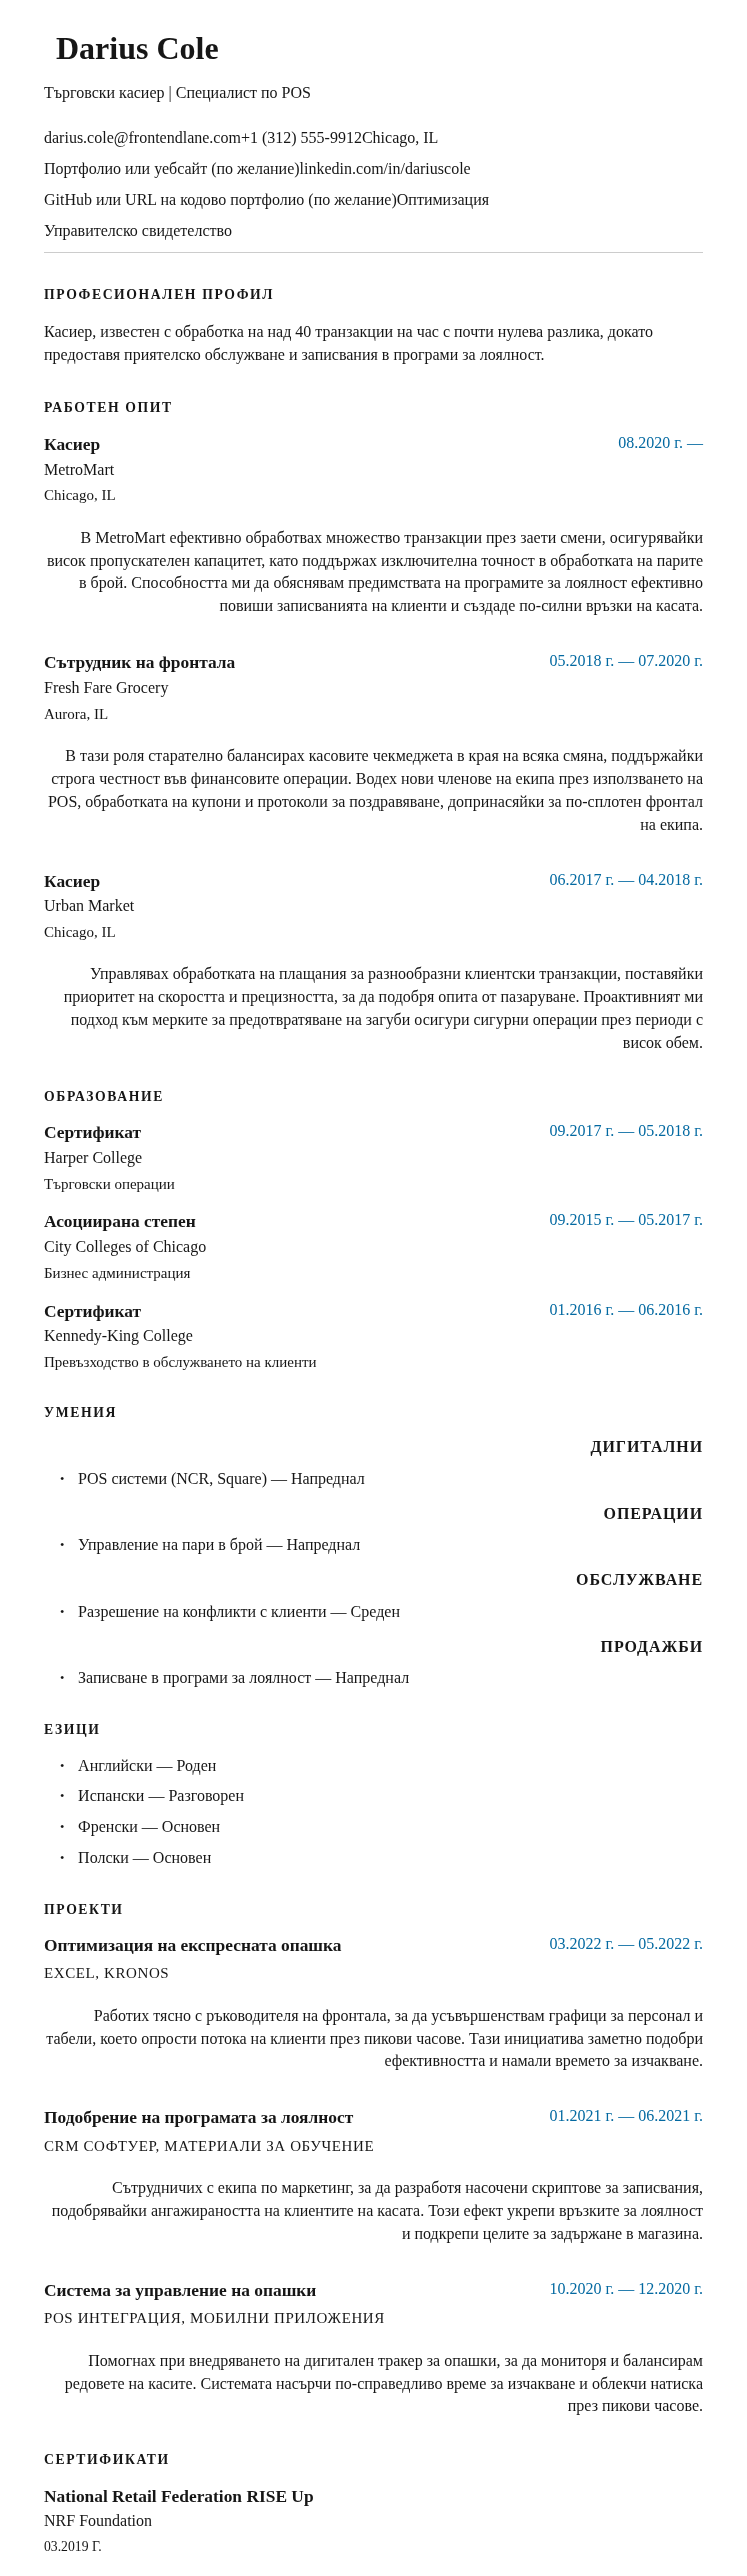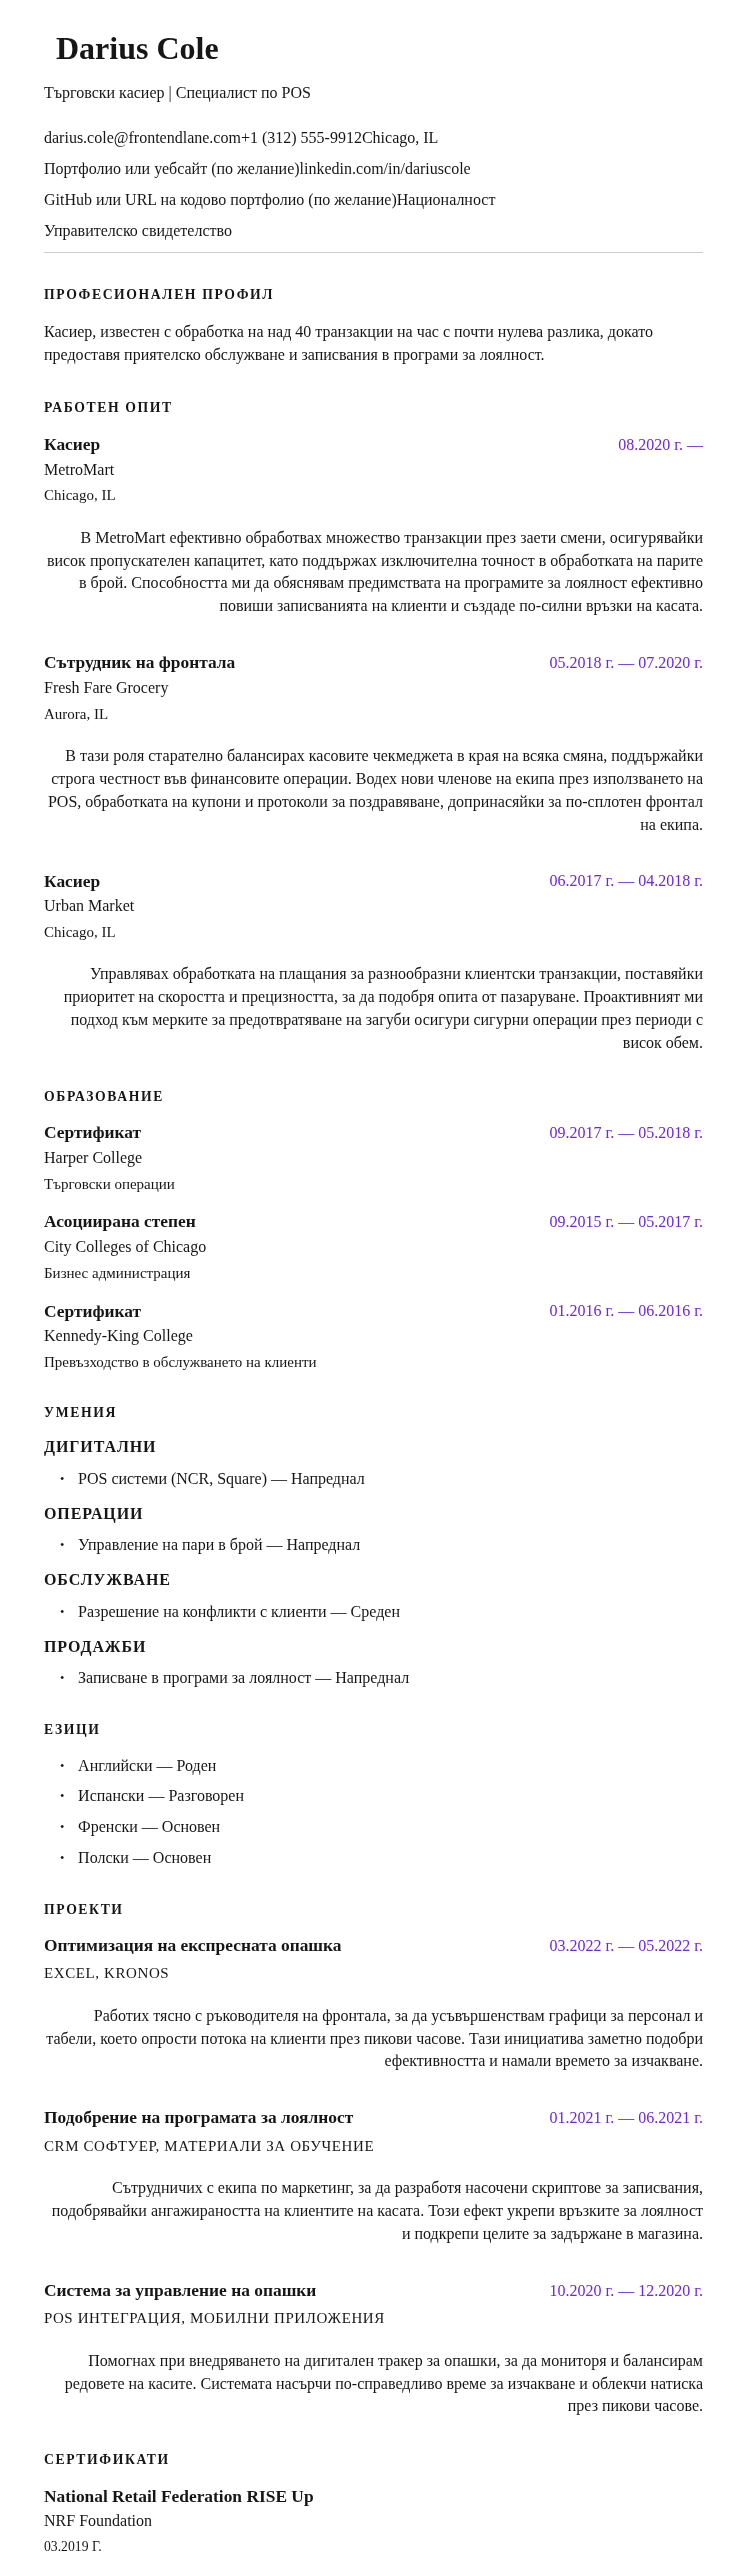--- a/index.html
+++ b/index.html
@@ -22,33 +22,33 @@
   .section { margin-top: 34px; }
   .section-heading {
     font-size: 13.7px; font-weight: 700; letter-spacing: 1.6px;
     margin: 0 0 17.4px 0;
   }
   .para { font-size: 16px; line-height: 1.43; margin: 0; }
 
   
   .entry { margin-bottom: 34px; }
   .entry:last-child { margin-bottom: 0; }
-  .entry-head { display: flex; justify-content: space-between; align-items: center; gap: 16px; }
+  .entry-head { display: flex; justify-content: space-between; align-items: flex-start; gap: 16px; }
   .entry-title { font-size: 17.4px; font-weight: 700; line-height: 1.25; }
-  .entry-dates { font-size: 16px; white-space: nowrap; color: #6d28d9; }
+  .entry-dates { font-size: 16px; white-space: nowrap; color: #0369a1; }
   .entry-org { font-size: 16px; margin-top: 5px; }
   .entry-loc { font-size: 15px; margin-top: 8.7px; }
   .entry-tags { font-size: 15px; letter-spacing: 0.6px; margin-top: 8.7px; }
   .entry-desc { margin-top: 22.4px; text-align: right; }
   .edu-entry { margin-bottom: 18.7px; }
   .edu-entry:last-child { margin-bottom: 0; }
   .cert-date { font-size: 13.7px; margin-top: 8.7px; }
 
   
-  .skill-cat { margin-bottom: 16px; }
+  .skill-cat { margin-bottom: 16px; text-align: right; }
   .skill-cat-name { font-size: 16px; font-weight: 700; letter-spacing: 0.9px; margin: 0 0 12.5px 0; }
 
   
   .bullet-item { display: flex; gap: 13.7px; padding-left: 16px; font-size: 16px; line-height: 1.25; margin-bottom: 10.6px; }
   .bullet-item:last-child { margin-bottom: 0; }
   .blt { font-size: 12.5px; line-height: 1.6; }
 </style>
 </head>
 <body>
 
@@ -62,21 +62,21 @@
       <span>darius.cole@frontendlane.com</span>
       <span>+1 (312) 555-9912</span>
       <span>Chicago, IL</span>
     </div>
     <div class="contact-row">
       <span>Портфолио или уебсайт (по желание)</span>
       <span>linkedin.com/in/dariuscole</span>
     </div>
     <div class="contact-row">
       <span>GitHub или URL на кодово портфолио (по желание)</span>
-      <span>Националност</span>
+      <span>Оптимизация</span>
     </div>
     <div class="contact-row">
       <span>Управителско свидетелство</span>
     </div>
     <hr class="divider">
   </header>
 
   <section class="section">
     <h2 class="section-heading">ПРОФЕСИОНАЛЕН ПРОФИЛ</h2>
     <p class="para">Касиер, известен с обработка на над 40 транзакции на час с почти нулева разлика, докато предоставя приятелско обслужване и записвания в програми за лоялност.</p>

